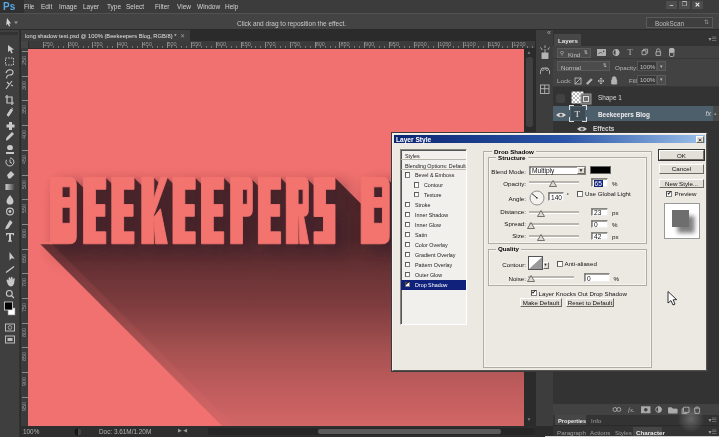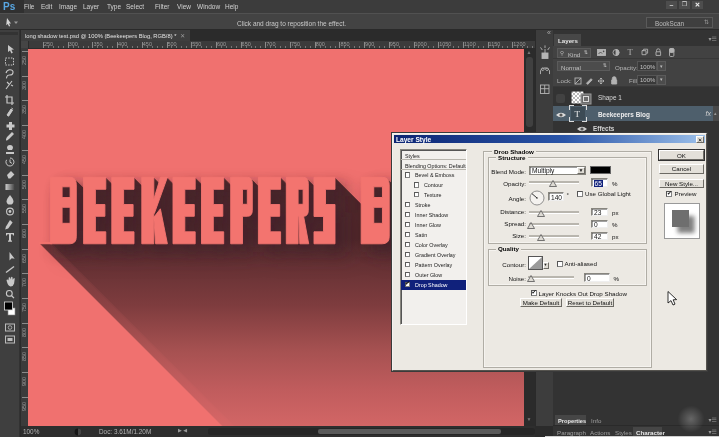--- a/index.html
+++ b/index.html
@@ -648,20 +648,36 @@
         </div>
  </div>
  <div style="position:absolute;left:0;top:34px;width:166px;height:13px">
   <svg width="10" height="8" style="position:absolute;left:24px;top:4px">
           <path d="M0,4 q5,-4.5 10,0 q-5,4.5 -10,0" fill="#ccc"></path>
           <circle cx="5" cy="4" r="1.6" fill="#555"></circle>
         </svg>
   <span style="position:absolute;left:40px;top:4px;font-size:6.4px;font-weight:bold;color:#d5d5d5">Effects</span>
  </div>
 </div>
+<div style="position:absolute;left:0;top:373px;width:166px;height:12px;background:#424242;border-top:1px solid #333">
+ <svg width="120" height="11" style="position:absolute;left:45px;top:0">
+        <g stroke="#ababab" fill="none" stroke-width="0.9">
+ <circle cx="17" cy="5.5" r="2"></circle>
+          <circle cx="20.8" cy="5.5" r="2"></circle>
+ <text x="30" y="8.3" font-size="7" font-style="italic" fill="#ababab" stroke="none" font-family="Liberation Serif">fx.</text>
+ <rect x="43.5" y="2.8" width="8.5" height="6" fill="#ababab"></rect>
+          <circle cx="47.8" cy="5.8" r="1.8" fill="#424242" stroke="none"></circle>
+ <circle cx="60.5" cy="5.5" r="2.8"></circle>
+          <path d="M60.5,2.7 a2.8,2.8 0 0 1 0,5.6 z" fill="#ababab"></path>
+ <path d="M70.5,3.8 h3.2 l1,1.3 h4.4 v4 h-8.6 z" fill="#ababab"></path>
+ <path d="M85.5,3.2 h5.5 v5.2 h-5.5 z M85.5,4.7 h-1.4 v4.9 h5.2"></path>
+ <path d="M96.5,4.2 h5.2 l-0.5,5.2 h-4.2 z M97.8,4.2 v-1.2 h2.6 v1.2"></path>
+ </g>
+      </svg>
+</div>
 <div style="position:absolute;left:0;top:385px;width:166px;height:10px;background:#333333">
  <div style="position:absolute;left:2px;top:0px;width:31px;height:10px;background:#464646">
         <span style="position:absolute;left:2.5px;top:2px;font-size:6.2px;font-weight:bold;color:#e8e8e8;transform:scaleX(0.92);transform-origin:0 0;display:inline-block">Properties</span>
       </div>
  <span style="position:absolute;left:38px;top:2px;font-size:6.2px;color:#9f9f9f">Info</span>
  <span style="position:absolute;right:2px;top:2px;color:#9a9a9a;font-size:6px">▾☰</span>
 </div>
 <div style="position:absolute;left:0;top:395px;width:166px;height:12px;background:#333333;border-top:1px solid #2a2a2a">
  <span style="position:absolute;left:4px;top:3px;font-size:6.2px;color:#9f9f9f">Paragraph</span>
  <span style="position:absolute;left:37px;top:3px;font-size:6.2px;color:#9f9f9f">Actions</span>

